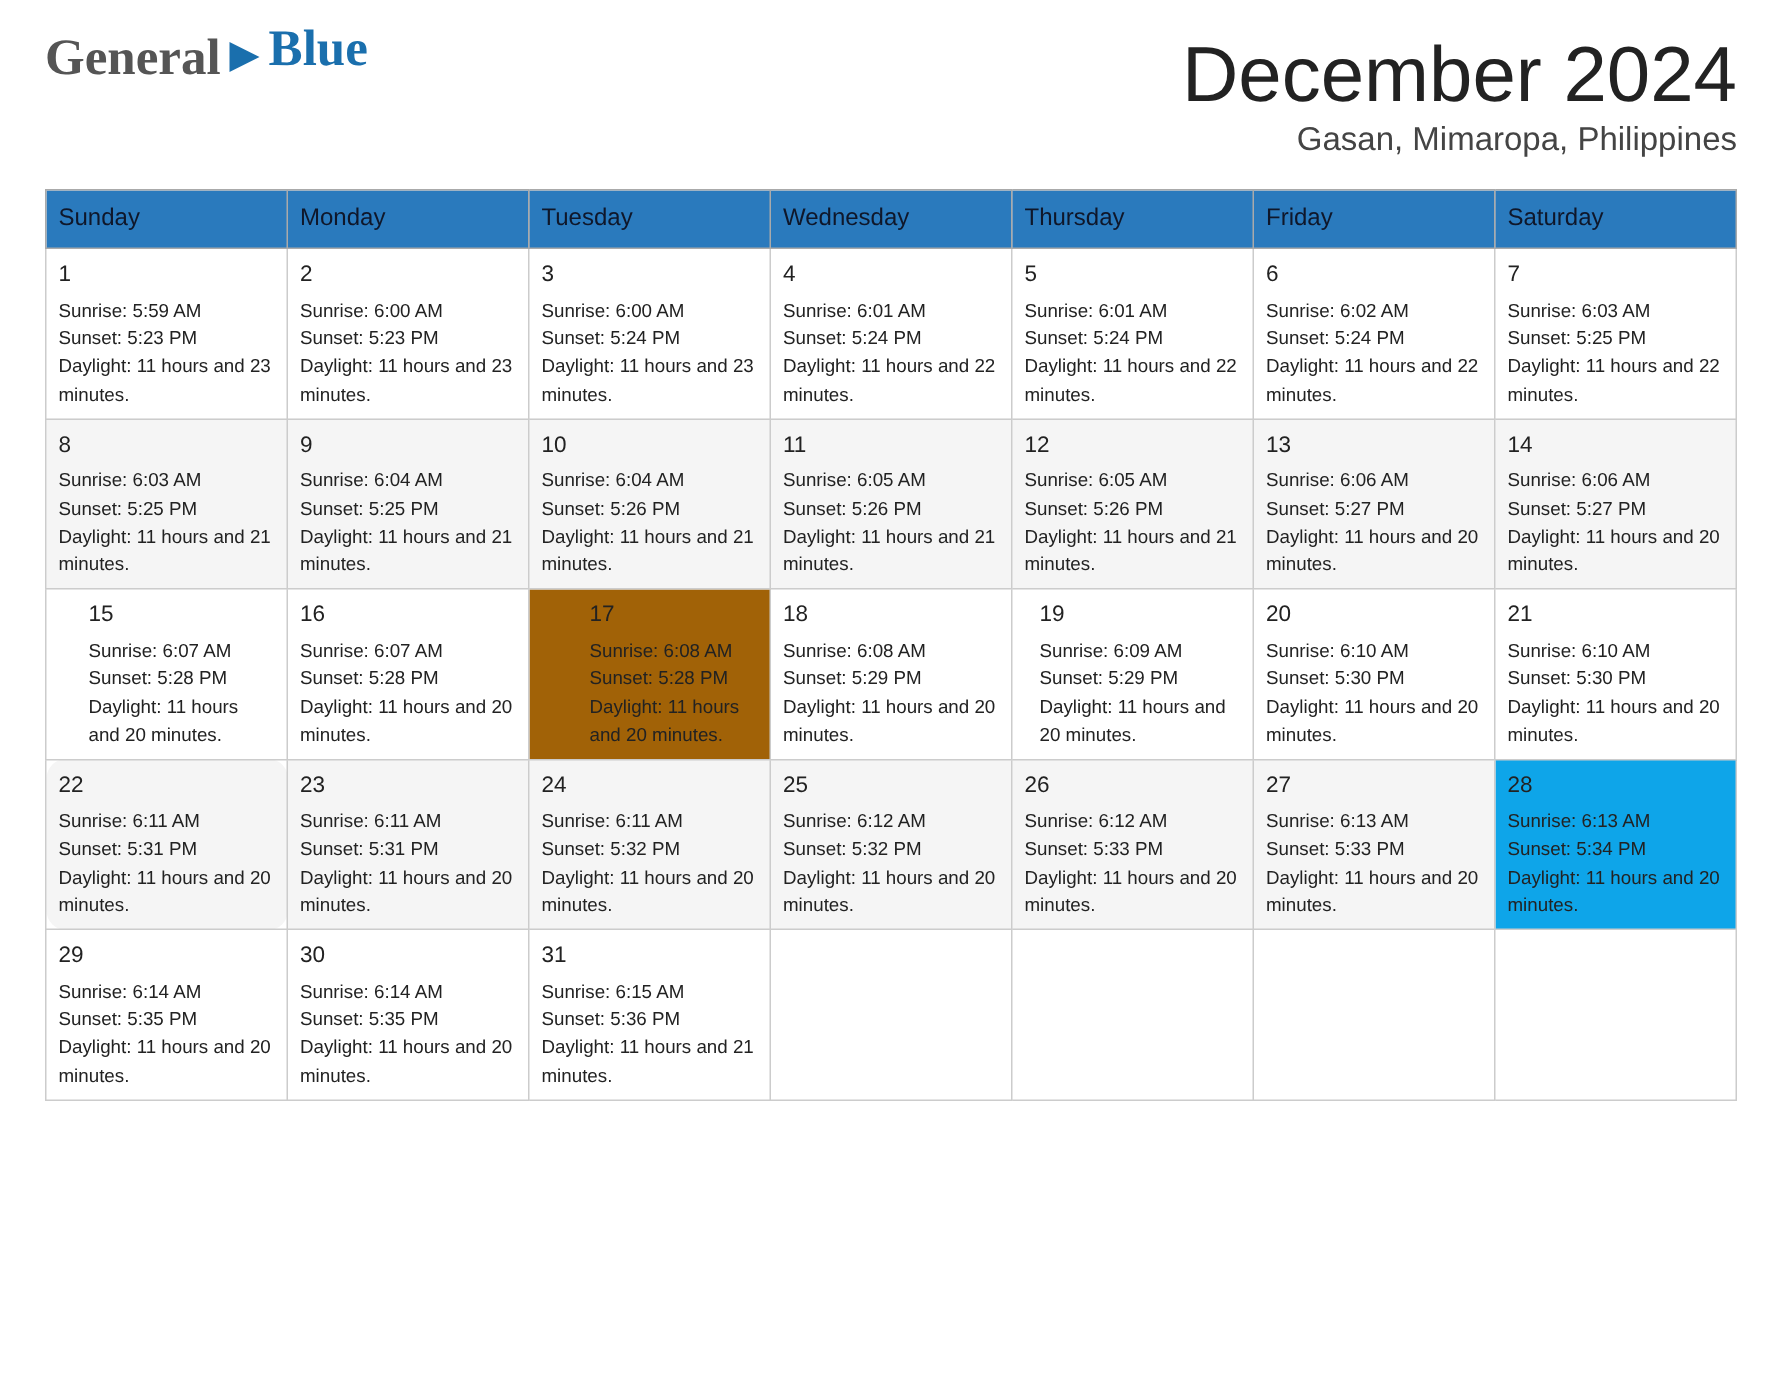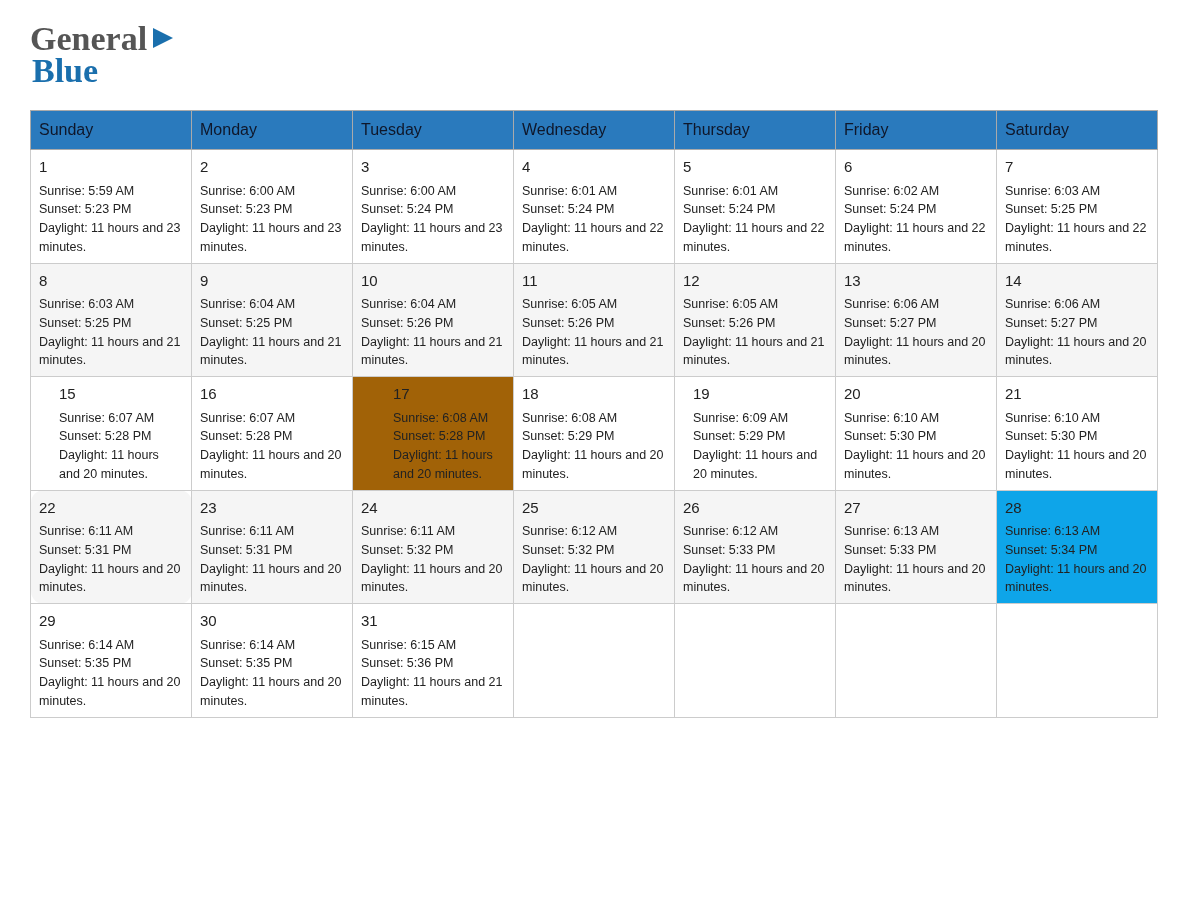--- a/index.html
+++ b/index.html
@@ -11,21 +11,20 @@
       padding: 20px 30px;
     }
     .header {
       display: flex;
       justify-content: space-between;
       align-items: flex-start;
       margin-bottom: 20px;
     }
     .logo {
       display: flex;
-      flex-direction: column;
       align-items: flex-start;
       justify-content: space-between;
     }
     .title-block {
       text-align: right;
     }
     .title-block h1 {
       font-size: 52px;
       font-weight: normal;
       color: #222;
@@ -87,20 +86,24 @@
   <div class="logo">
     <div class="logo-wrapper">
       <span style="font-size:34px; font-weight:bold; color:#555; font-family:Georgia,serif;">General</span>
       <svg width="28" height="28" viewBox="0 0 28 28" style="margin-left:2px; margin-top:-2px;">
         <polygon points="4,4 24,14 4,24" fill="#1a6fad"></polygon>
       </svg>
     </div>
     <div style="margin-top:-6px; margin-left:2px;">
       <span style="font-size:34px; font-weight:bold; color:#1a6fad; font-family:Georgia,serif;">Blue</span>
     </div>
+  </div>
+  <div class="title-block">
+    <h1>December 2024</h1>
+    <h2>Gasan, Mimaropa, Philippines</h2>
   </div>
 </div>
 
 <table class="calendar">
   <thead>
     <tr>
       <th>Sunday</th>
       <th>Monday</th>
       <th>Tuesday</th>
       <th>Wednesday</th>

